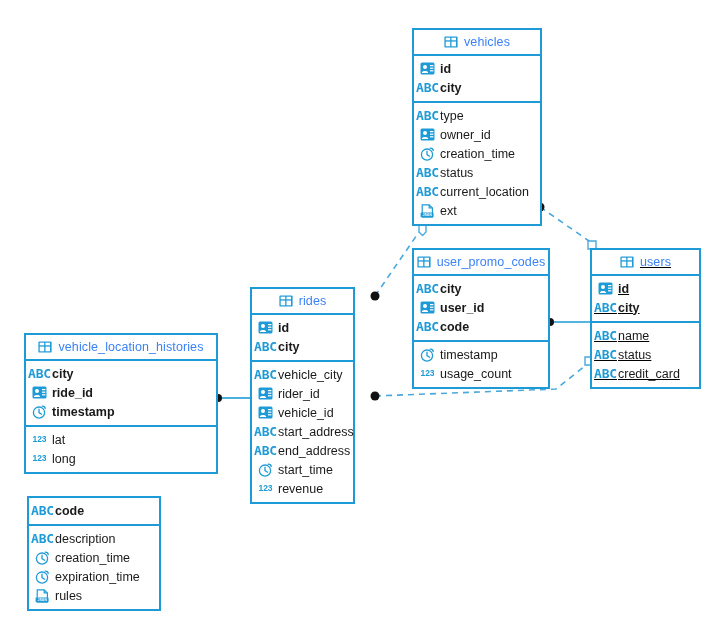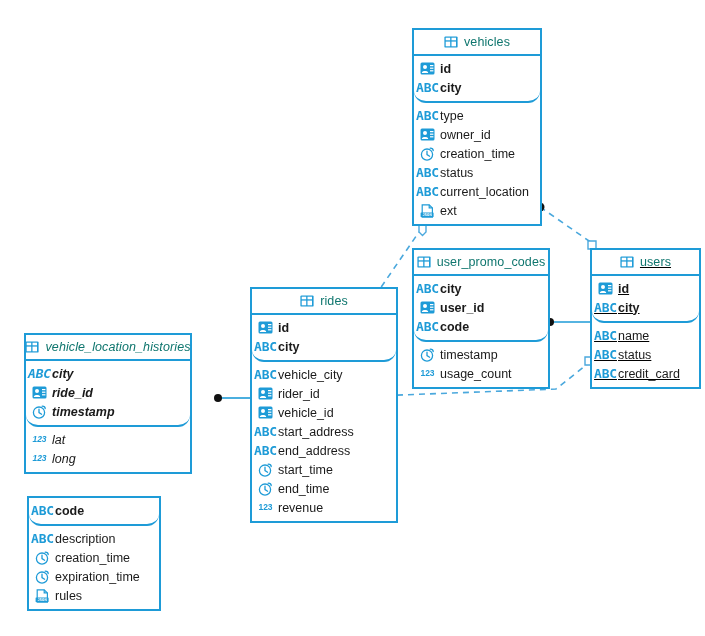--- a/index.html
+++ b/index.html
@@ -20,26 +20,25 @@
   }
   .tbl-header{
     height:26px;
     display:flex;align-items:center;justify-content:center;
     gap:6px;
     border-bottom:2px solid #1e9bd7;
     box-sizing:border-box;
     background:#ffffff;
   }
   .tbl-title{
-    font-size:12.5px;color:#0f766e;letter-spacing:0.1px;white-space:nowrap;
+    font-size:12.5px;color:#3b82f6;letter-spacing:0.1px;white-space:nowrap;
   }
   .tbl-section{
     padding:3px 12px 4px 0;
     box-sizing:border-box;
-    border-radius:12px;
   }
   .tbl-section.pk{
     border-bottom:2px solid #1e9bd7;
   }
   .field-row{
     display:flex;align-items:center;gap:5px;
     height:19px;
     padding-left:6px;
     white-space:nowrap;
   }
@@ -56,22 +55,22 @@
   .ico-num{
     font-family:"Liberation Sans","DejaVu Sans",sans-serif;
     font-size:8.5px;font-weight:bold;color:#1e9bd7;
     width:15px;height:13px;line-height:15px;
   }
 
   
   #node-vehicles{left:412px;top:28px;width:130px;}
   #node-user_promo_codes{left:412px;top:248px;width:138px;}
   #node-users{left:590px;top:248px;width:111px;text-decoration:underline;}
-  #node-rides{left:250px;top:287px;width:148px;}
-  #node-vehicle_location_histories{left:24px;top:333px;width:168px;font-style:italic;}
+  #node-rides{left:250px;top:287px;width:105px;}
+  #node-vehicle_location_histories{left:24px;top:333px;width:194px;}
   #node-promo_codes{left:27px;top:496px;width:134px;}
 </style>
 </head>
 <body>
 
 <div id="canvas">
 
   <svg id="edges" viewBox="0 0 705 636" xmlns="http://www.w3.org/2000/svg">
 
     <g>
@@ -360,30 +359,20 @@
             <span class="ico">
               <svg width="15" height="14" viewBox="0 0 15 14">
                 <circle cx="7" cy="7.6" r="5.6" fill="#ffffff" stroke="#1e9bd7" stroke-width="1.3"></circle>
                 <path d="M7 4.2 L7 7.6 L9.6 9.2" fill="none" stroke="#1e9bd7" stroke-width="1.3" stroke-linecap="round"></path>
                 <path d="M10.2 1.2 C12.1 1.2 13.2 2.3 13.2 3.6" fill="none" stroke="#1e9bd7" stroke-width="1.3" stroke-linecap="round"></path>
               </svg>
             </span>
             <span class="field-name">start_time</span>
           </div>
           <div class="field-row">
-            <span class="ico">
-              <svg width="15" height="14" viewBox="0 0 15 14">
-                <circle cx="7" cy="7.6" r="5.6" fill="#ffffff" stroke="#1e9bd7" stroke-width="1.3"></circle>
-                <path d="M7 4.2 L7 7.6 L9.6 9.2" fill="none" stroke="#1e9bd7" stroke-width="1.3" stroke-linecap="round"></path>
-                <path d="M10.2 1.2 C12.1 1.2 13.2 2.3 13.2 3.6" fill="none" stroke="#1e9bd7" stroke-width="1.3" stroke-linecap="round"></path>
-              </svg>
-            </span>
-            <span class="field-name">end_time</span>
-          </div>
-          <div class="field-row">
             <span class="ico ico-num">123</span>
             <span class="field-name">revenue</span>
           </div>
         </div>
       </div>
       <div class="table-node" id="node-vehicle_location_histories">
         <div class="tbl-header">
           <span class="ico">
             <svg width="14" height="12" viewBox="0 0 14 12">
               <rect x="0.4" y="0.4" width="13.2" height="11.2" rx="1.2" fill="#1e9bd7"></rect>

